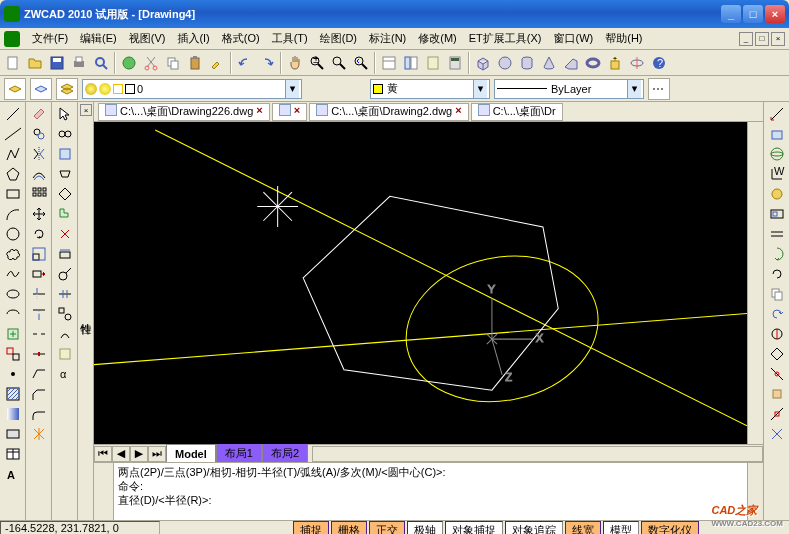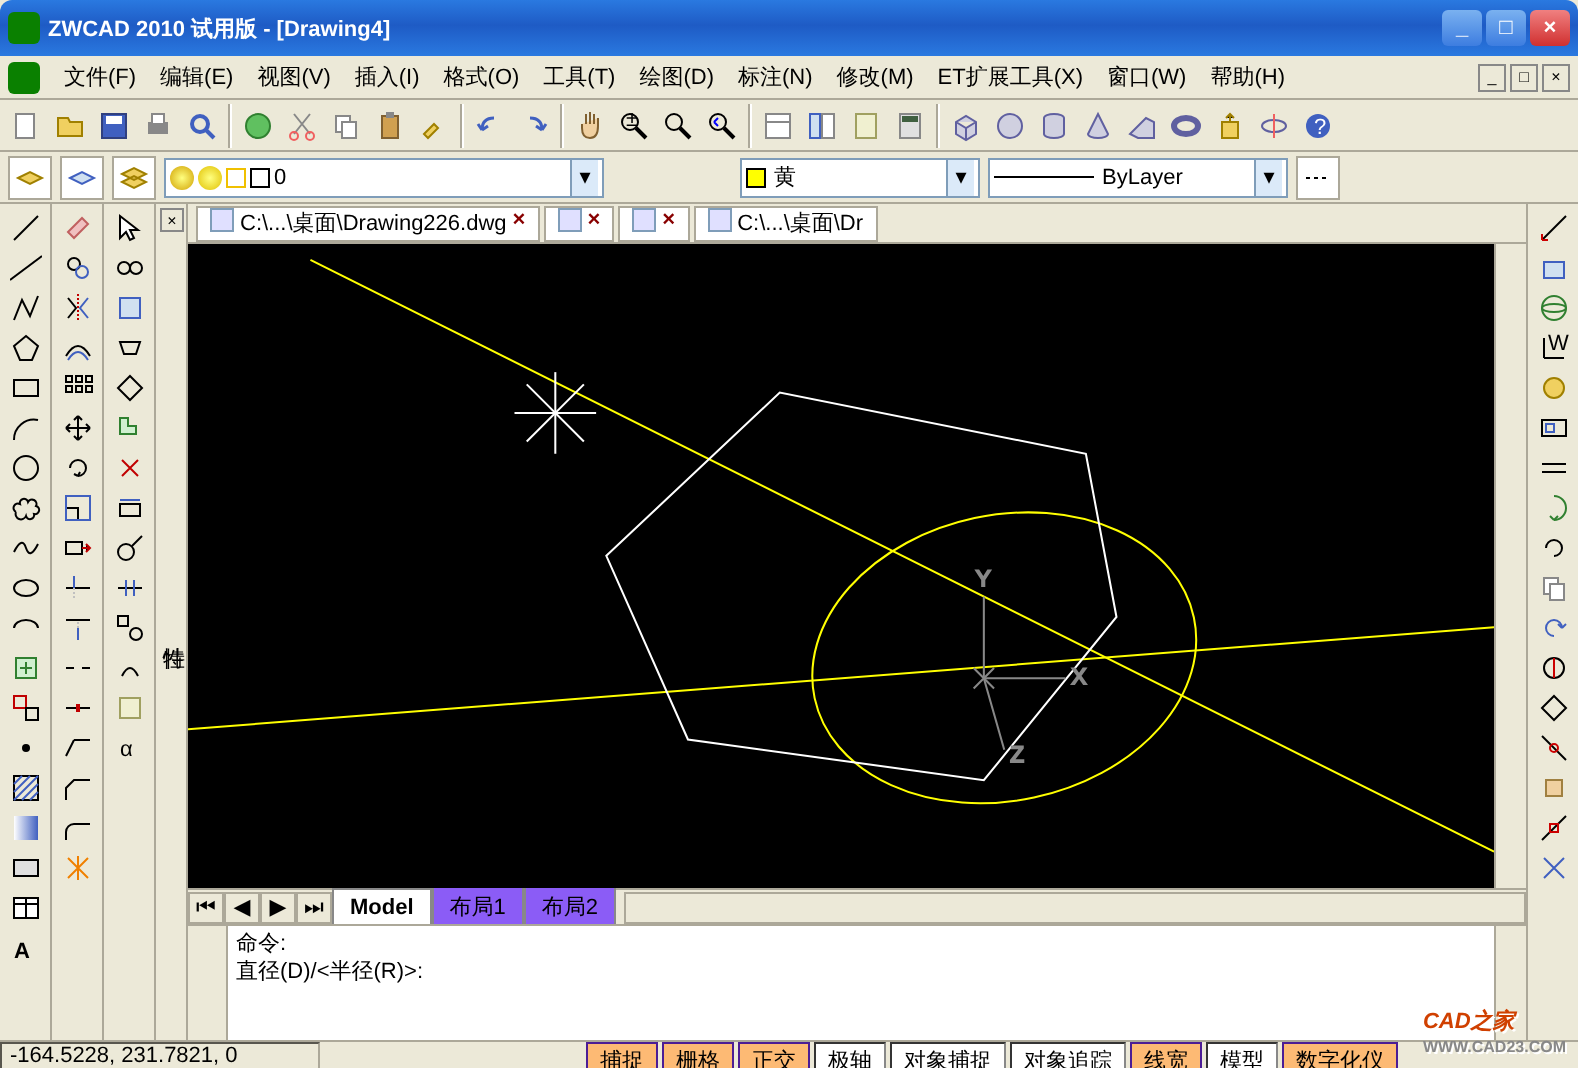--- a/index.html
+++ b/index.html
@@ -622,20 +622,21 @@
           <span class="dic"></span>
           <span>C:\...\桌面\Drawing226.dwg</span>
           <span class="x">×</span>
         </div>
       <div class="doctab">
           <span class="dic"></span>
           <span class="x">×</span>
         </div>
       <div class="doctab">
           <span class="dic"></span>
+          <span>C:\...\桌面\Drawing2.dwg</span>
           <span class="x">×</span>
         </div>
       <div class="doctab">
           <span class="dic"></span>
           <span>C:\...\桌面\Dr</span>
         </div>
     </div>
     <div style="display:flex;flex:1">
       <div class="canvas">
         <svg viewBox="0 0 640 300">
@@ -668,20 +669,21 @@
       <div class="nav">▶</div>
       <div class="nav">⏭</div>
       <div class="tab">Model</div>
       <div class="tab inact">布局1</div>
       <div class="tab inact">布局2</div>
       <div class="scroll"></div>
     </div>
     <div class="cmdarea">
       <div class="grip"></div>
       <div class="text">
+        <div>两点(2P)/三点(3P)/相切-相切-半径(T)/弧线(A)/多次(M)/&lt;圆中心(C)&gt;:</div>
         <div>命令:</div>
         <div>直径(D)/&lt;半径(R)&gt;:</div>
       </div>
       <div class="vsc"></div>
     </div>
   </div>
 
   <div class="righttools">
     <div class="ltbtn">
         <svg width="16" height="16">

